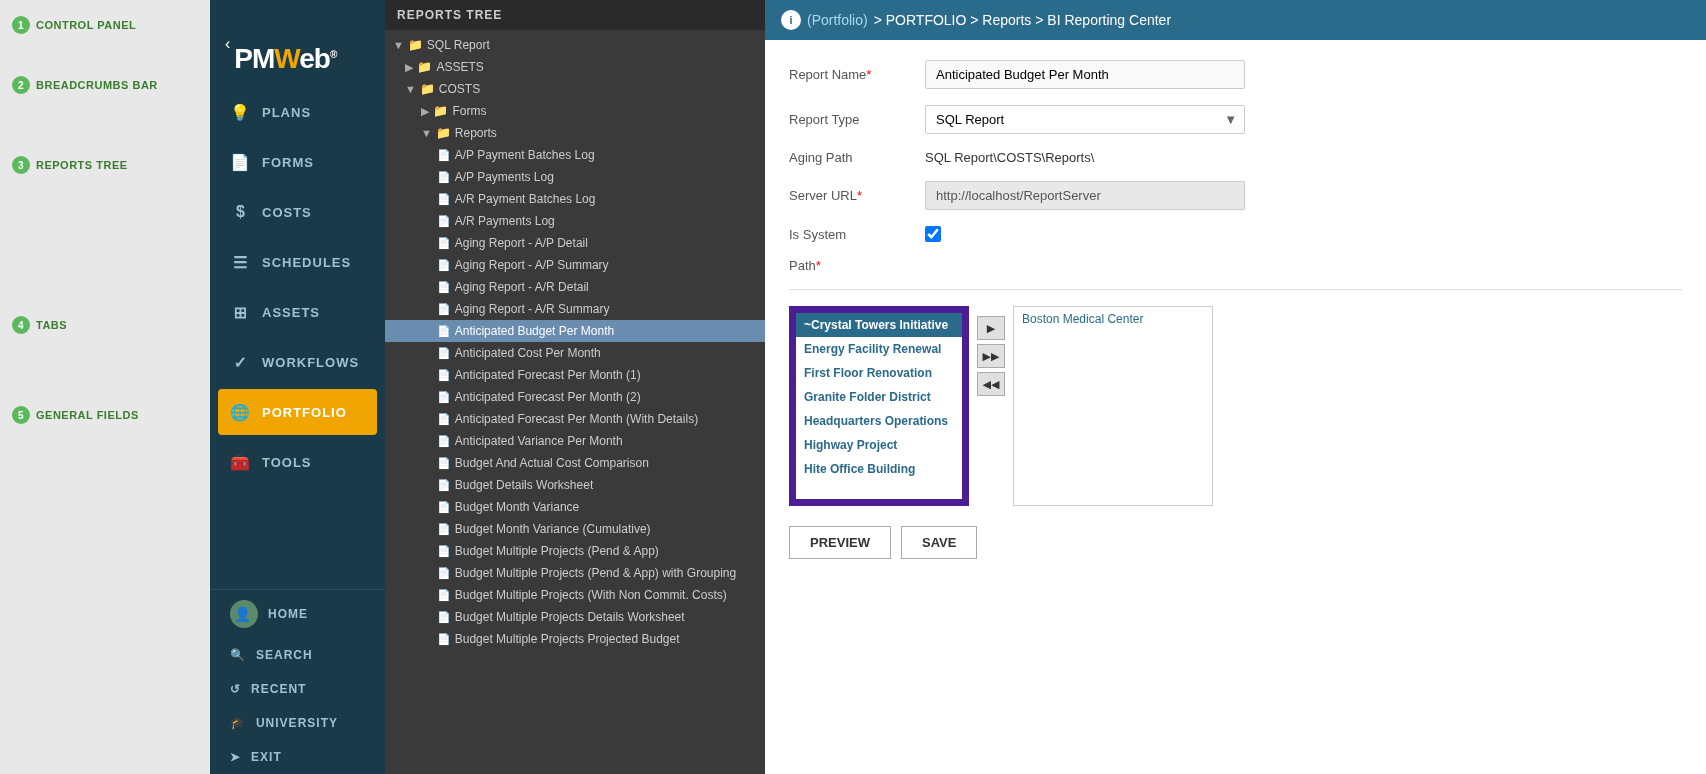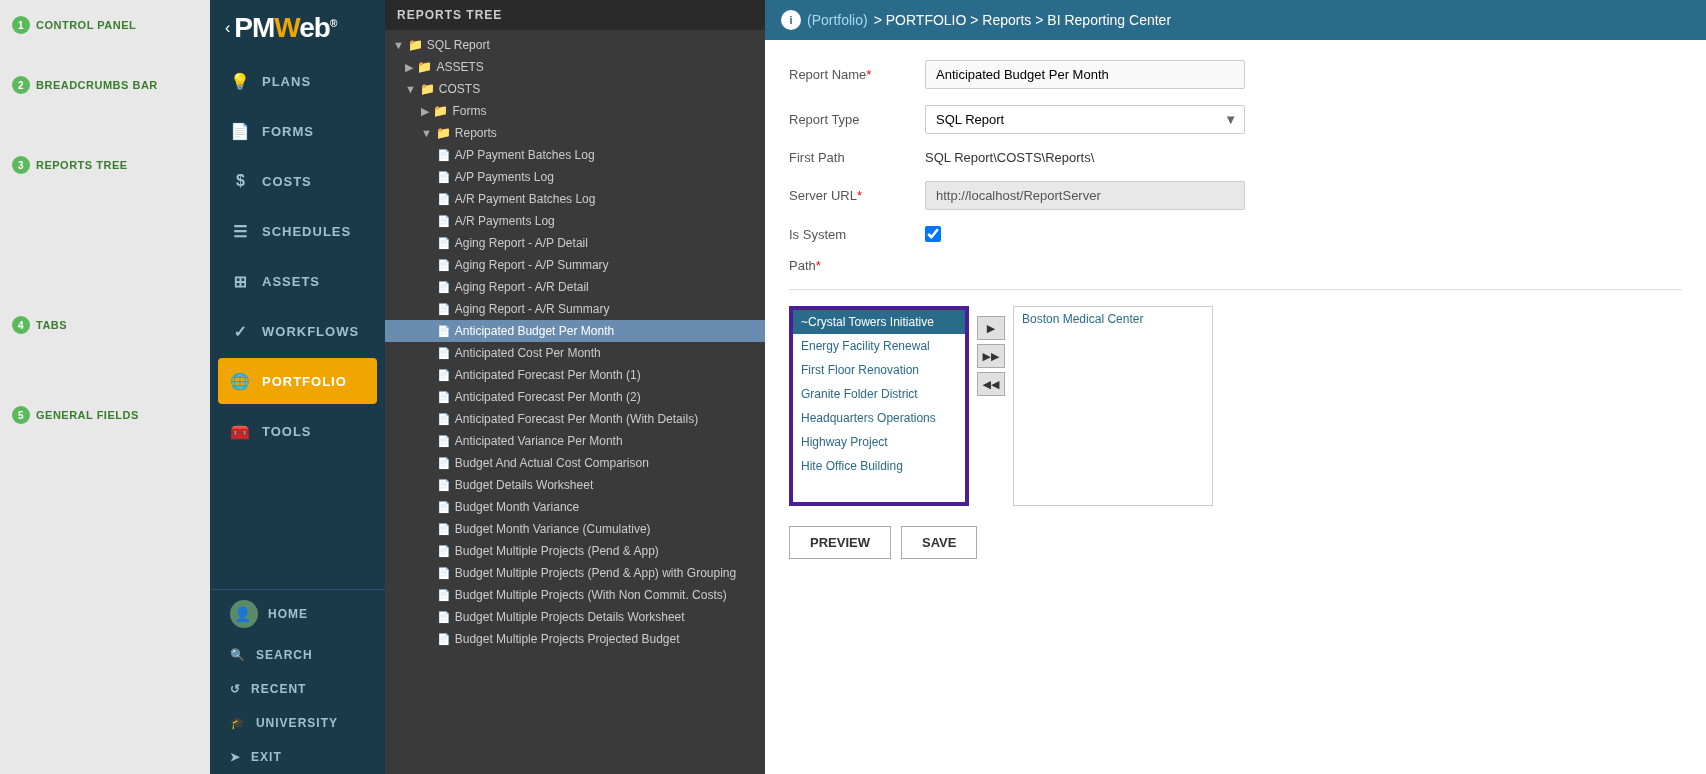--- a/index.html
+++ b/index.html
@@ -60,20 +60,21 @@
     }
     .logo-arrow {
       color: white;
       font-size: 16px;
     }
     .logo-text {
       font-size: 28px;
       font-weight: bold;
       color: white;
       letter-spacing: -1px;
+      margin-top: 31px;
     }
     .logo-text .pm { color: white; }
     .logo-text .web-w { color: #f0a500; }
     .logo-text .web-eb { color: white; }
     .logo-reg { color: white; font-size: 10px; vertical-align: super; }
 
     .sidebar-nav {
       width: 100%;
       flex: 1;
       display: flex;
@@ -315,23 +316,24 @@
       margin-bottom: 10px;
     }
     .projects-layout {
       display: flex;
       gap: 8px;
       align-items: flex-start;
     }
     .project-list {
       width: 180px;
       height: 200px;
-      border: 4px solid #4c1d95;
+      border: 7px solid #4c1d95;
       overflow-y: auto;
       background: white;
+      font-weight: bold;
     }
     .project-list::-webkit-scrollbar { width: 6px; }
     .project-list::-webkit-scrollbar-track { background: #f0f0f0; }
     .project-list::-webkit-scrollbar-thumb { background: #bbb; border-radius: 3px; }
     .project-item {
       padding: 5px 8px;
       font-size: 12px;
       color: #2a6a8a;
       cursor: pointer;
     }
@@ -626,21 +628,21 @@
       <div class="field-select-wrapper">
         <select class="field-select">
           <option>SQL Report</option>
           <option>Crystal Report</option>
           <option>SSRS Report</option>
         </select>
         <span class="select-arrow">▼</span>
       </div>
     </div>
     <div class="field-row">
-      <span class="field-label">First Path</span>
+      <span class="field-label">Aging Path</span>
       <span class="field-static">SQL Report\COSTS\Reports\</span>
     </div>
     <div class="field-row">
       <span class="field-label">
         <span>Server URL</span><span class="required">*</span>
       </span>
       <input class="field-input-gray" type="text" value="http://localhost/ReportServer" style="">
     </div>
     <div class="field-row">
       <span class="field-label">Is System</span>

